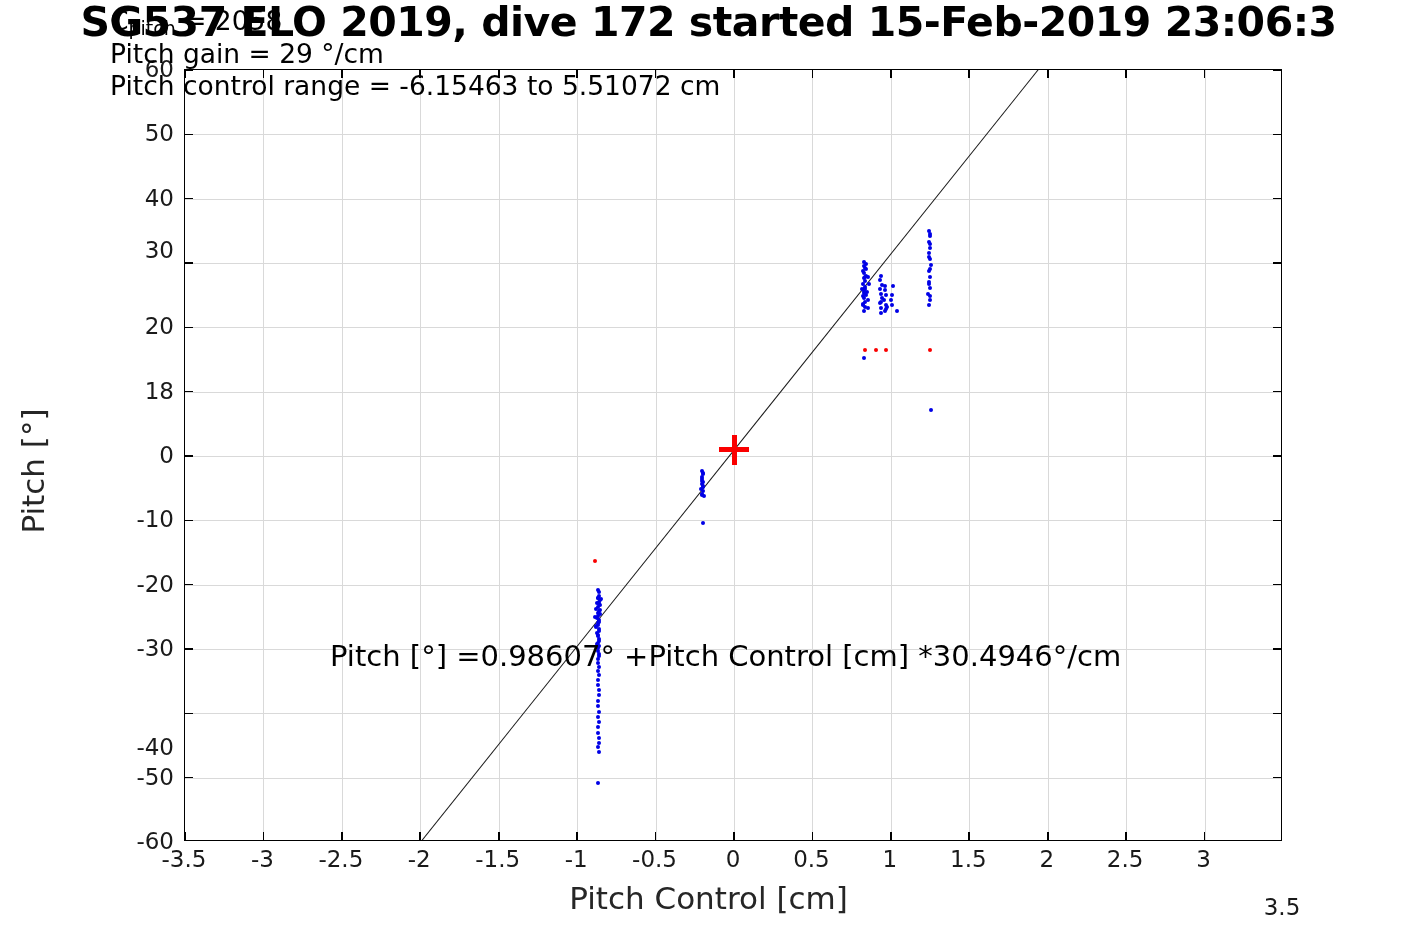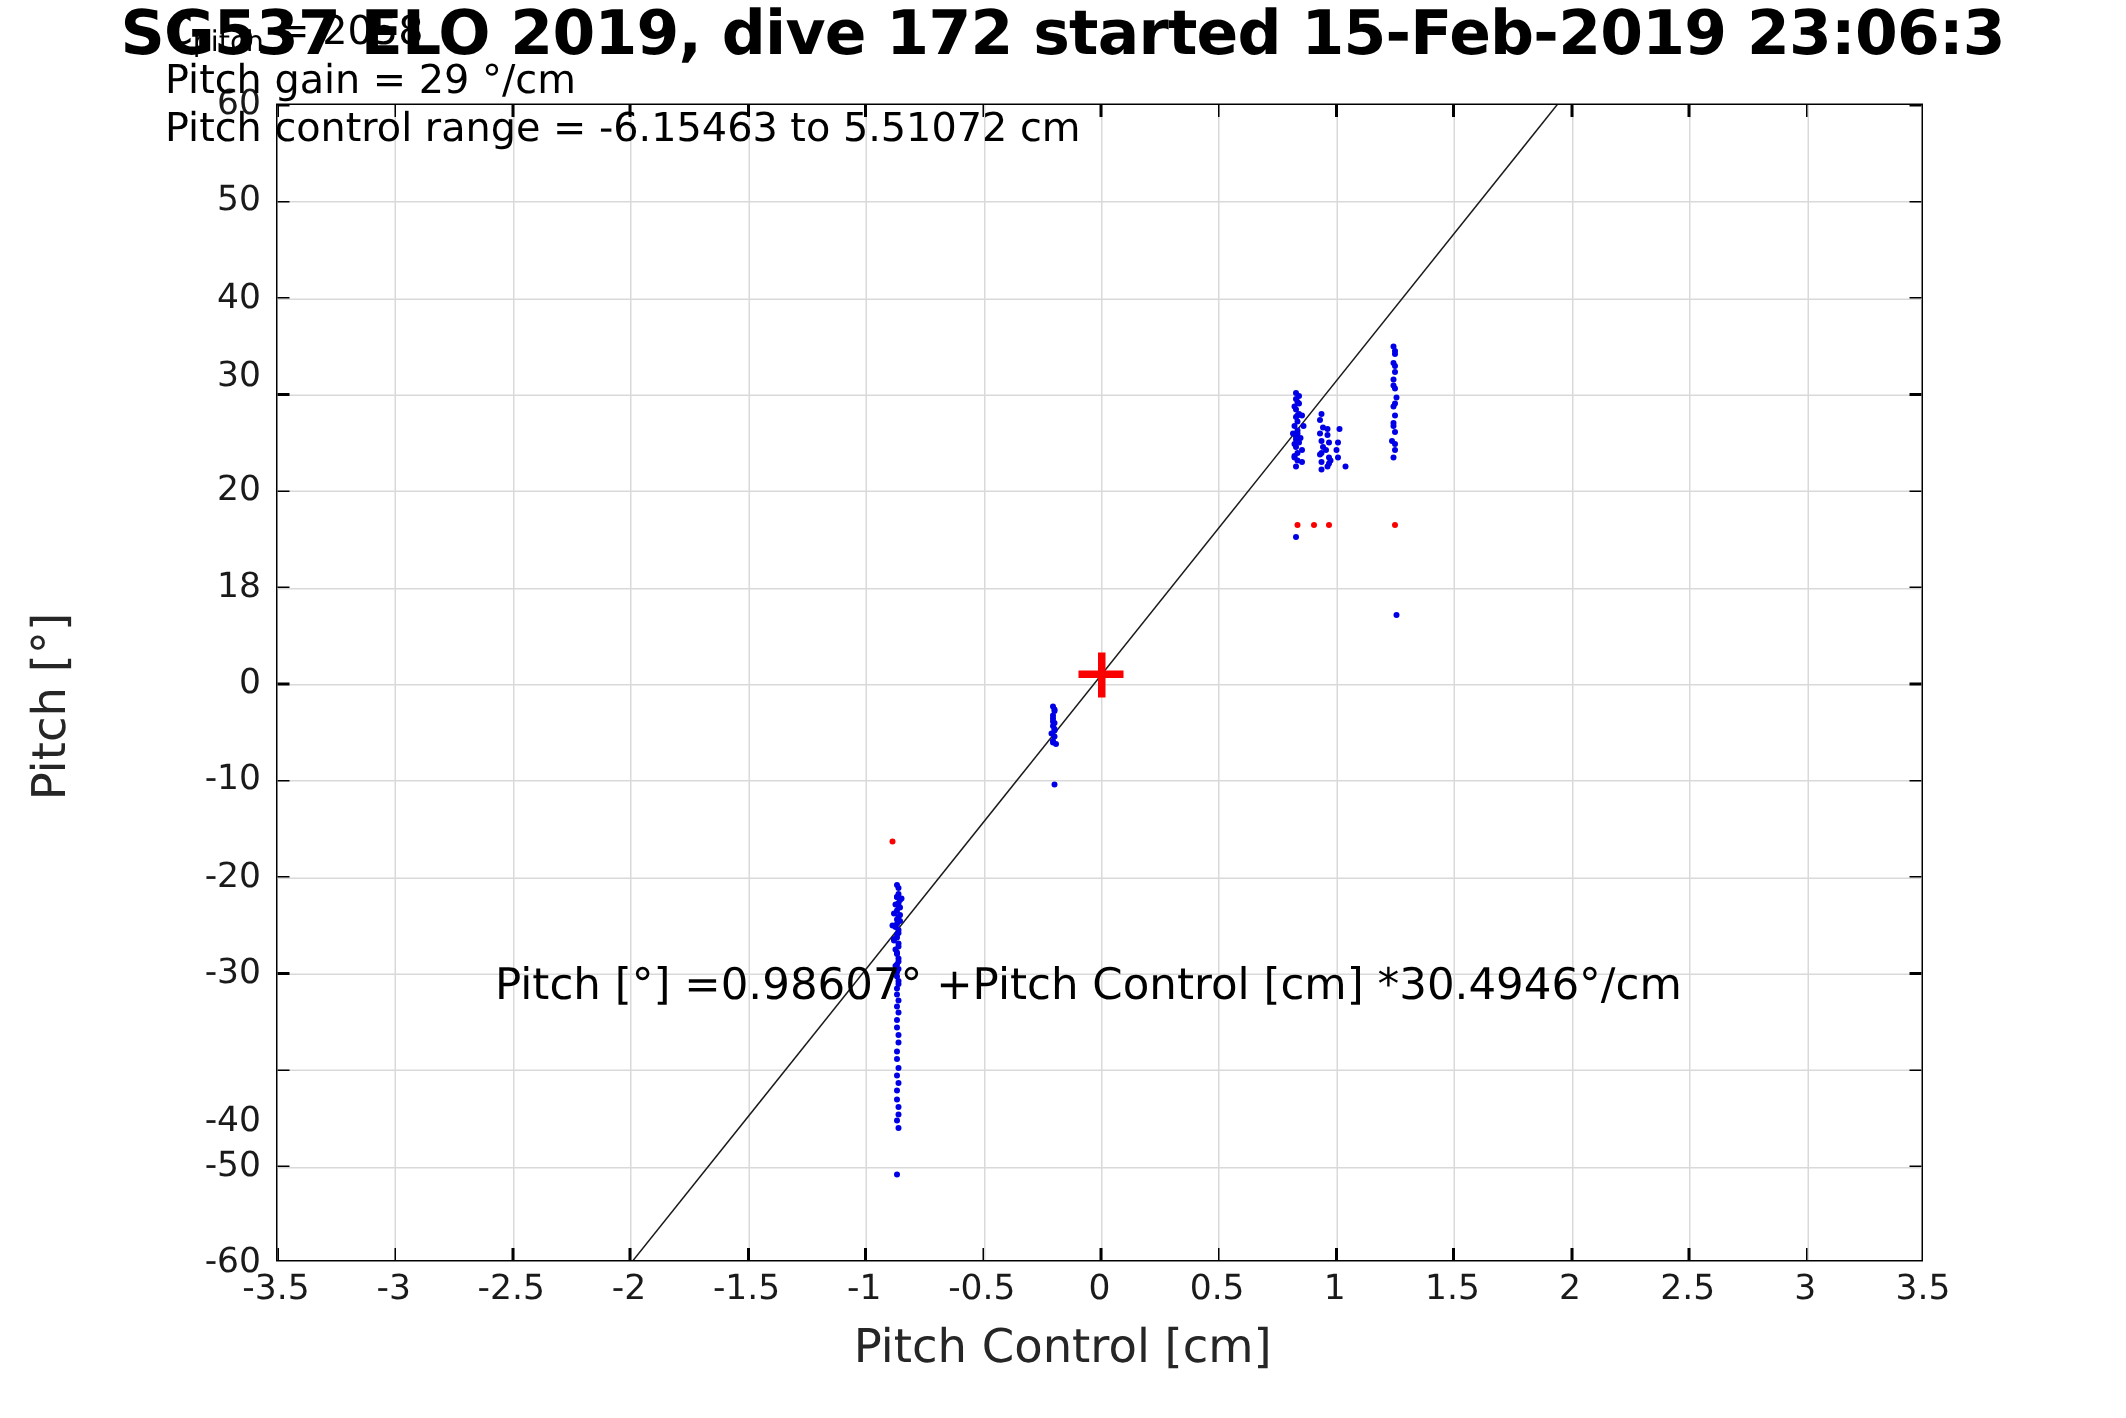--- a/index.html
+++ b/index.html
@@ -147,21 +147,21 @@
       <div class="xticklabel" style="left: 497.714px;">-1.5</div>
       <div class="xticklabel" style="left: 576.143px;">-1</div>
       <div class="xticklabel" style="left: 654.571px;">-0.5</div>
       <div class="xticklabel" style="left: 733px;">0</div>
       <div class="xticklabel" style="left: 811.429px;">0.5</div>
       <div class="xticklabel" style="left: 889.857px;">1</div>
       <div class="xticklabel" style="left: 968.286px;">1.5</div>
       <div class="xticklabel" style="left: 1046.71px;">2</div>
       <div class="xticklabel" style="left: 1125.14px;">2.5</div>
       <div class="xticklabel" style="left: 1203.57px;">3</div>
-      <div class="xticklabel" style="left: 1282px;">3.5</div>
+      <div class="xticklabel" style="left: 1282px; margin-top: 48px;">3.5</div>
     </div>
 
   <div class="plot-area" id="plot">
     <div id="grid-layer">
         <div class="gridline-v" style="left: 78.4286px;"></div>
         <div class="gridline-v" style="left: 156.857px;"></div>
         <div class="gridline-v" style="left: 235.286px;"></div>
         <div class="gridline-v" style="left: 313.714px;"></div>
         <div class="gridline-v" style="left: 392.143px;"></div>
         <div class="gridline-v" style="left: 470.571px;"></div>

